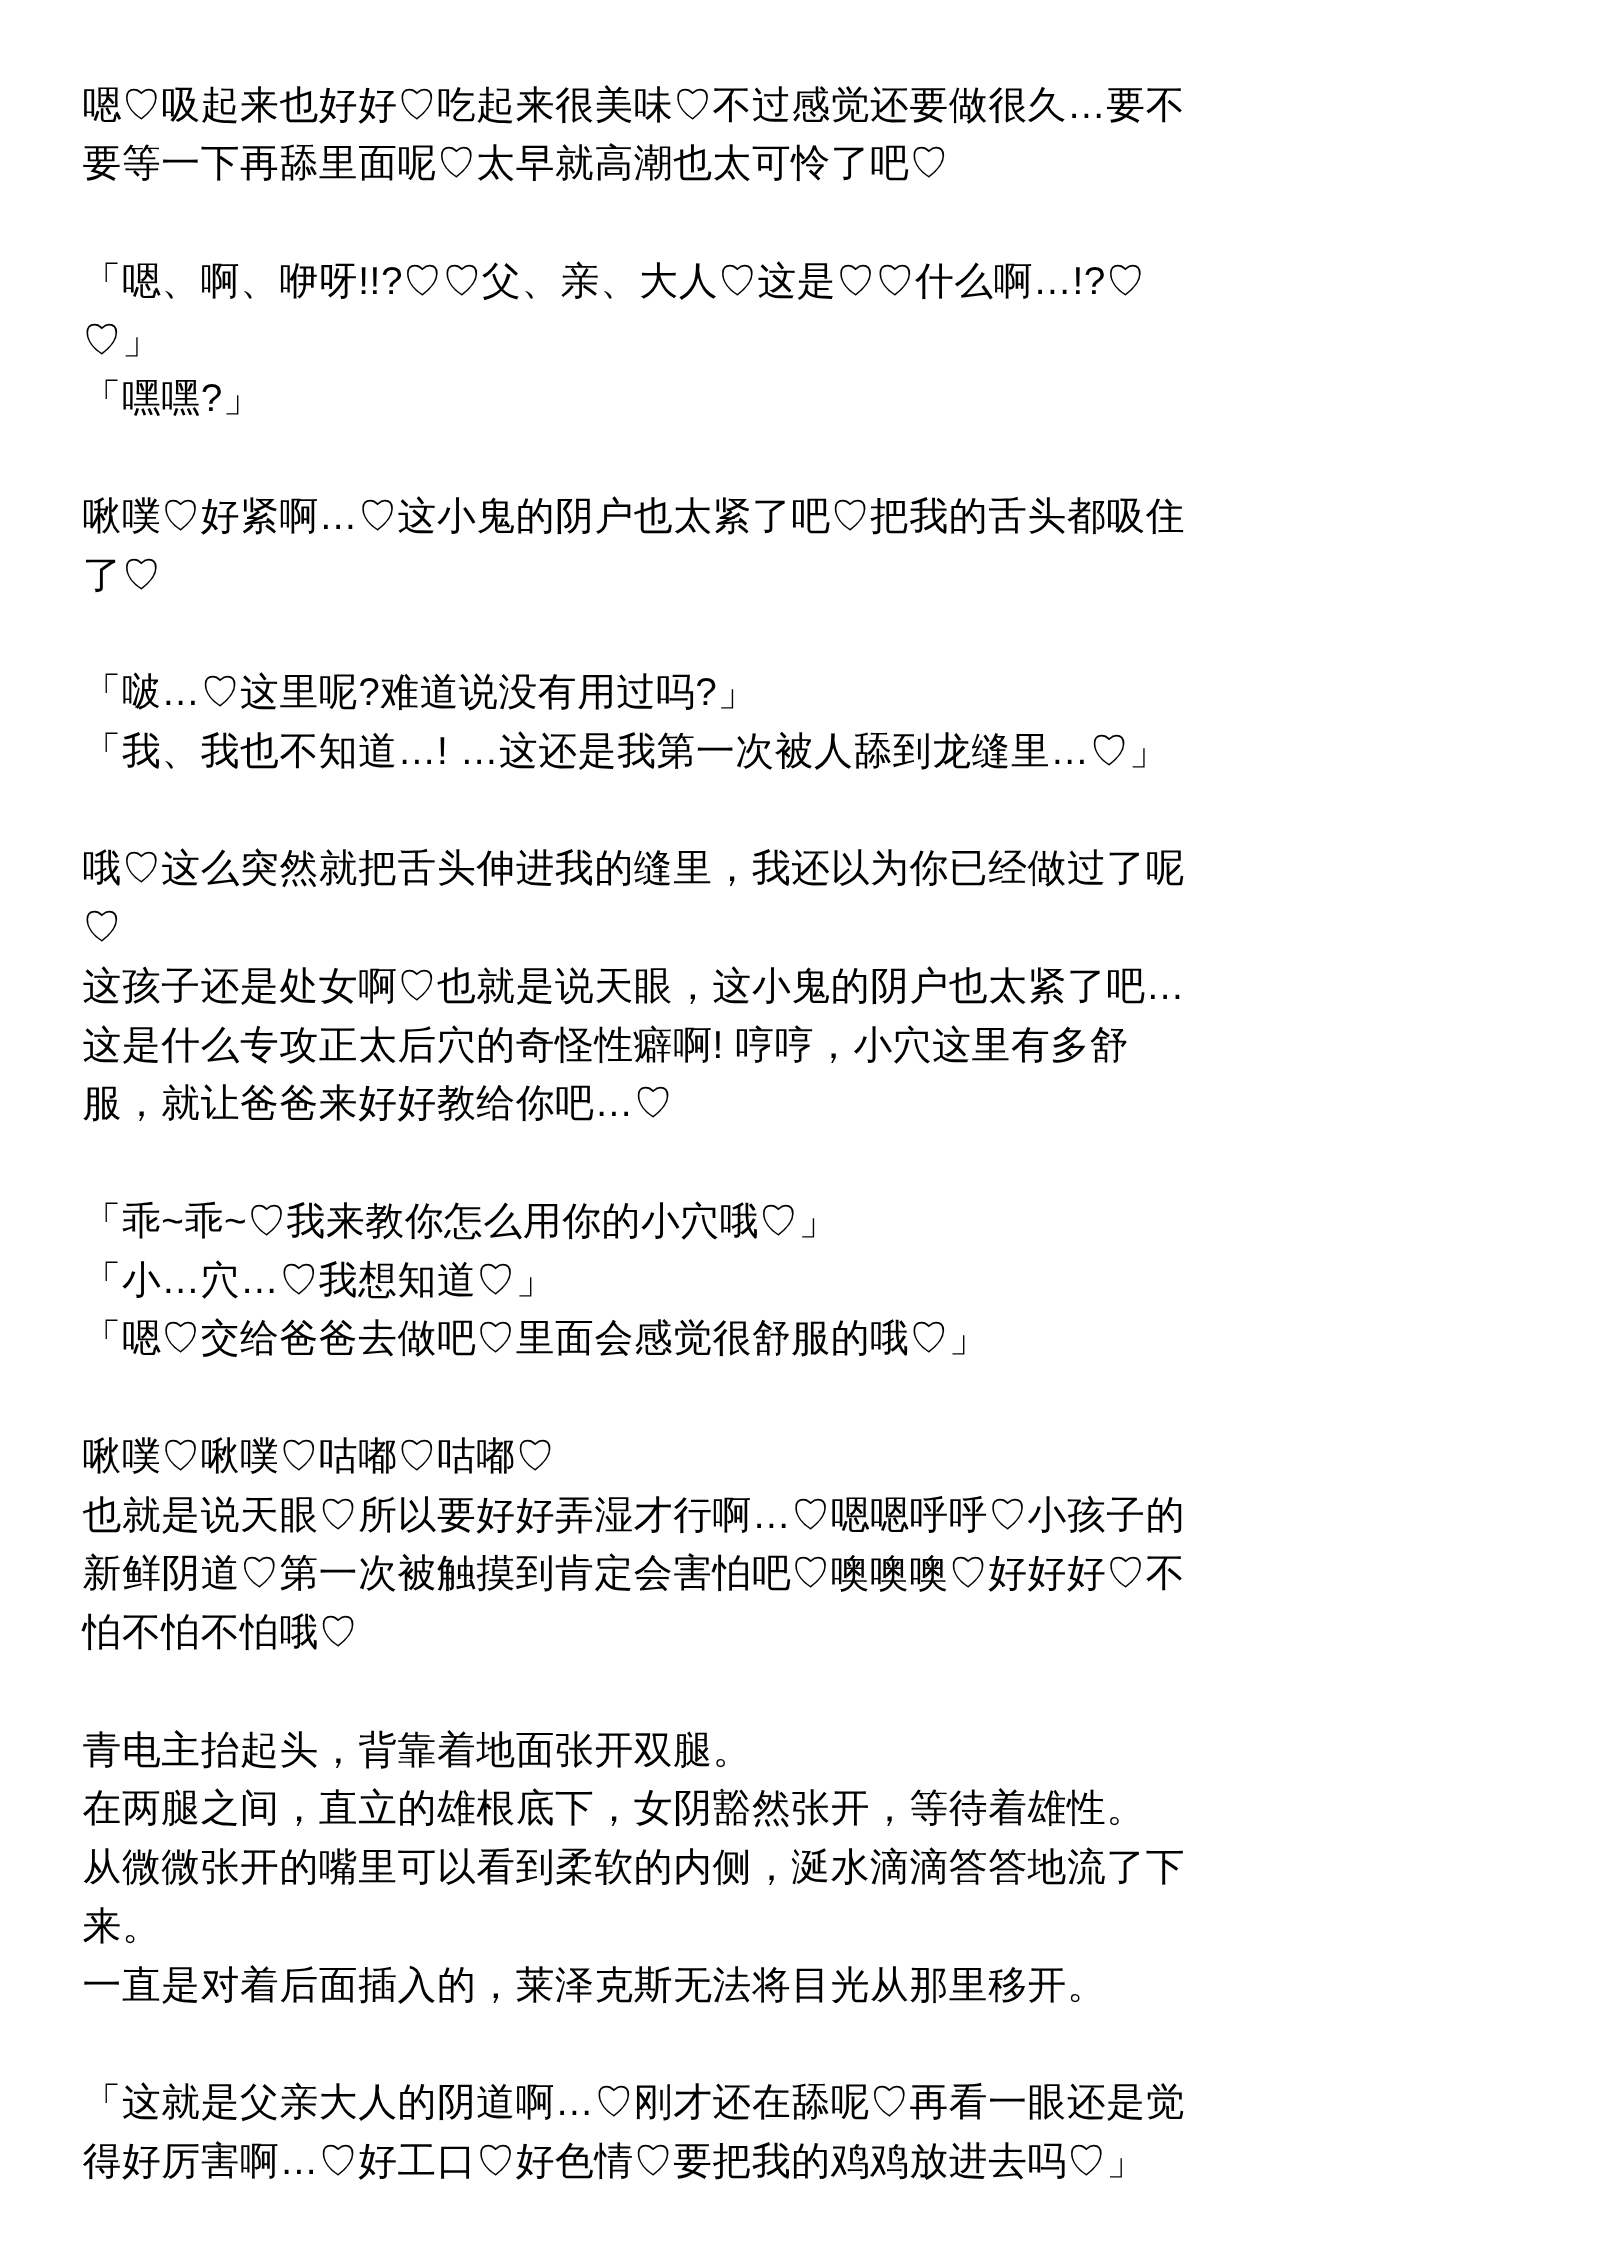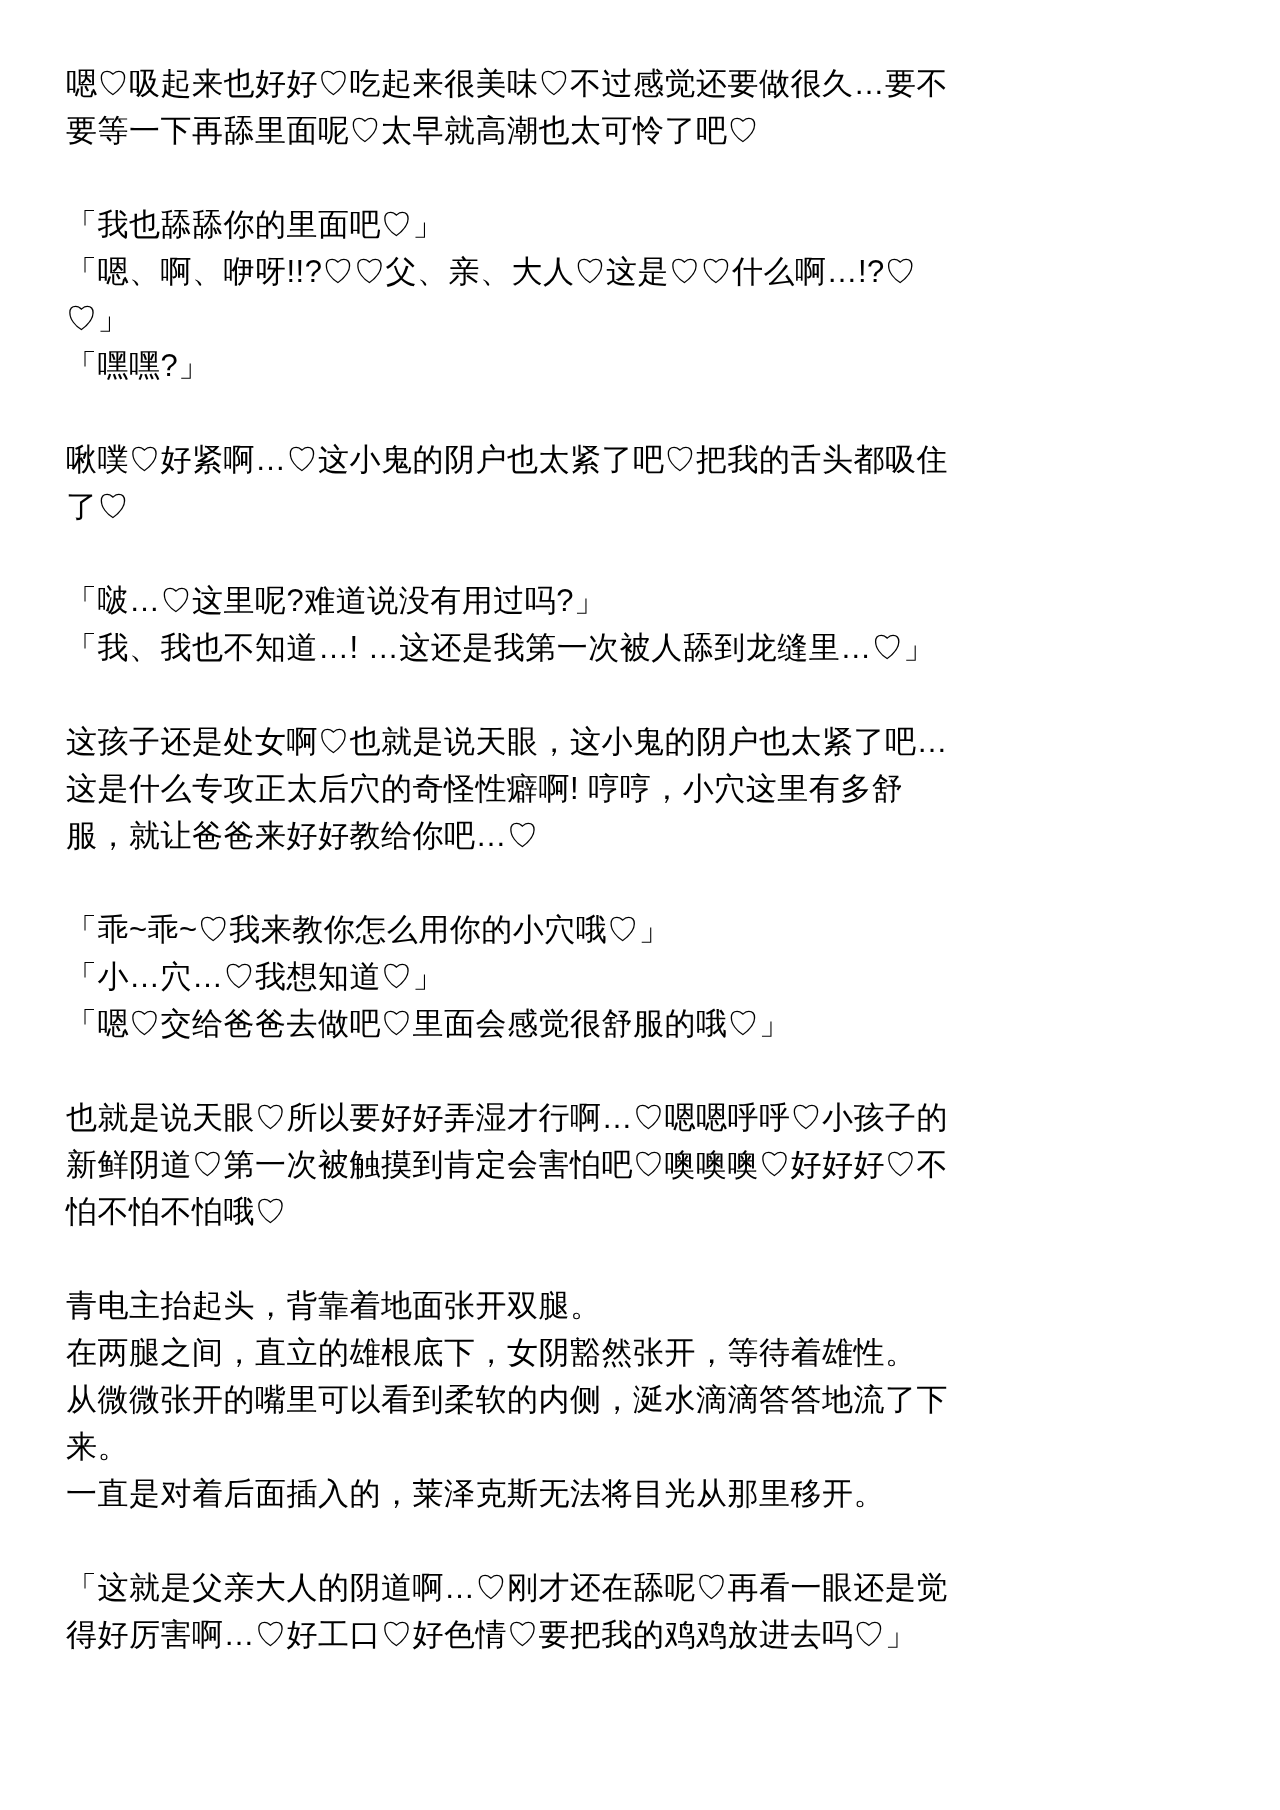--- a/index.html
+++ b/index.html
@@ -39,45 +39,46 @@
 </head>
 <body>
 
 <main class="page">
 
   <div class="group">
     <p class="line">嗯♡吸起来也好好♡吃起来很美味♡不过感觉还要做很久…要不要等一下再舔里面呢♡太早就高潮也太可怜了吧♡</p>
   </div>
 
   <div class="group">
-    <p class="line">「我也舔舔你的里面吧♡」</p>
     <p class="line">「嗯、啊、咿呀!!?♡♡父、亲、大人♡这是♡♡什么啊…!?♡♡」</p>
     <p class="line">「嘿嘿?」</p>
   </div>
 
   <div class="group">
     <p class="line">啾噗♡好紧啊…♡这小鬼的阴户也太紧了吧♡把我的舌头都吸住了♡</p>
   </div>
 
   <div class="group">
     <p class="line">「啵…♡这里呢?难道说没有用过吗?」</p>
     <p class="line">「我、我也不知道…! …这还是我第一次被人舔到龙缝里…♡」</p>
   </div>
 
   <div class="group">
+    <p class="line">哦♡这么突然就把舌头伸进我的缝里，我还以为你已经做过了呢♡</p>
     <p class="line">这孩子还是处女啊♡也就是说天眼，这小鬼的阴户也太紧了吧…这是什么专攻正太后穴的奇怪性癖啊! 哼哼，小穴这里有多舒服，就让爸爸来好好教给你吧…♡</p>
   </div>
 
   <div class="group">
     <p class="line">「乖~乖~♡我来教你怎么用你的小穴哦♡」</p>
     <p class="line">「小…穴…♡我想知道♡」</p>
     <p class="line">「嗯♡交给爸爸去做吧♡里面会感觉很舒服的哦♡」</p>
   </div>
 
   <div class="group">
+    <p class="line">啾噗♡啾噗♡咕嘟♡咕嘟♡</p>
     <p class="line">也就是说天眼♡所以要好好弄湿才行啊…♡嗯嗯呼呼♡小孩子的新鲜阴道♡第一次被触摸到肯定会害怕吧♡噢噢噢♡好好好♡不怕不怕不怕哦♡</p>
   </div>
 
 
   <div class="group">
     <p class="line">青电主抬起头，背靠着地面张开双腿。</p>
     <p class="line">在两腿之间，直立的雄根底下，女阴豁然张开，等待着雄性。</p>
     <p class="line">从微微张开的嘴里可以看到柔软的内侧，涎水滴滴答答地流了下来。</p>
     <p class="line">一直是对着后面插入的，莱泽克斯无法将目光从那里移开。</p>
   </div>

